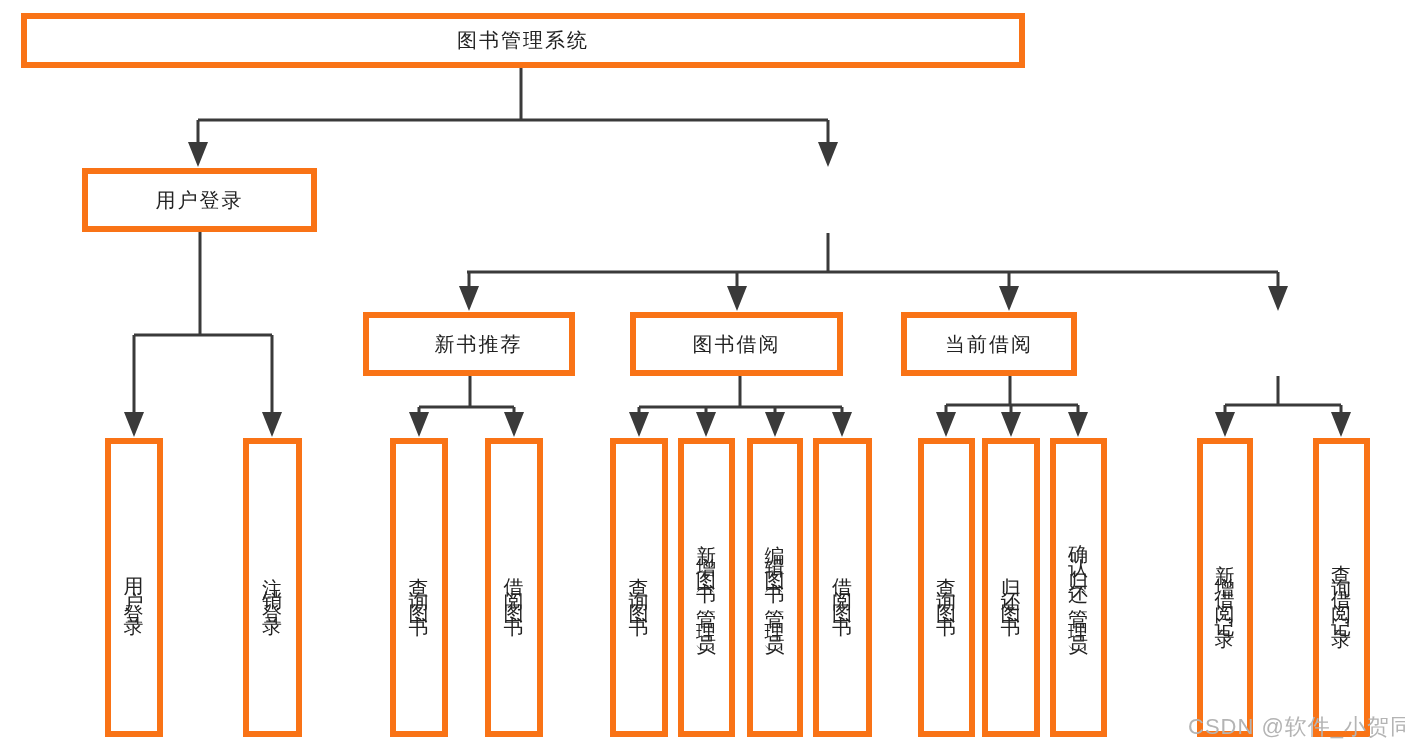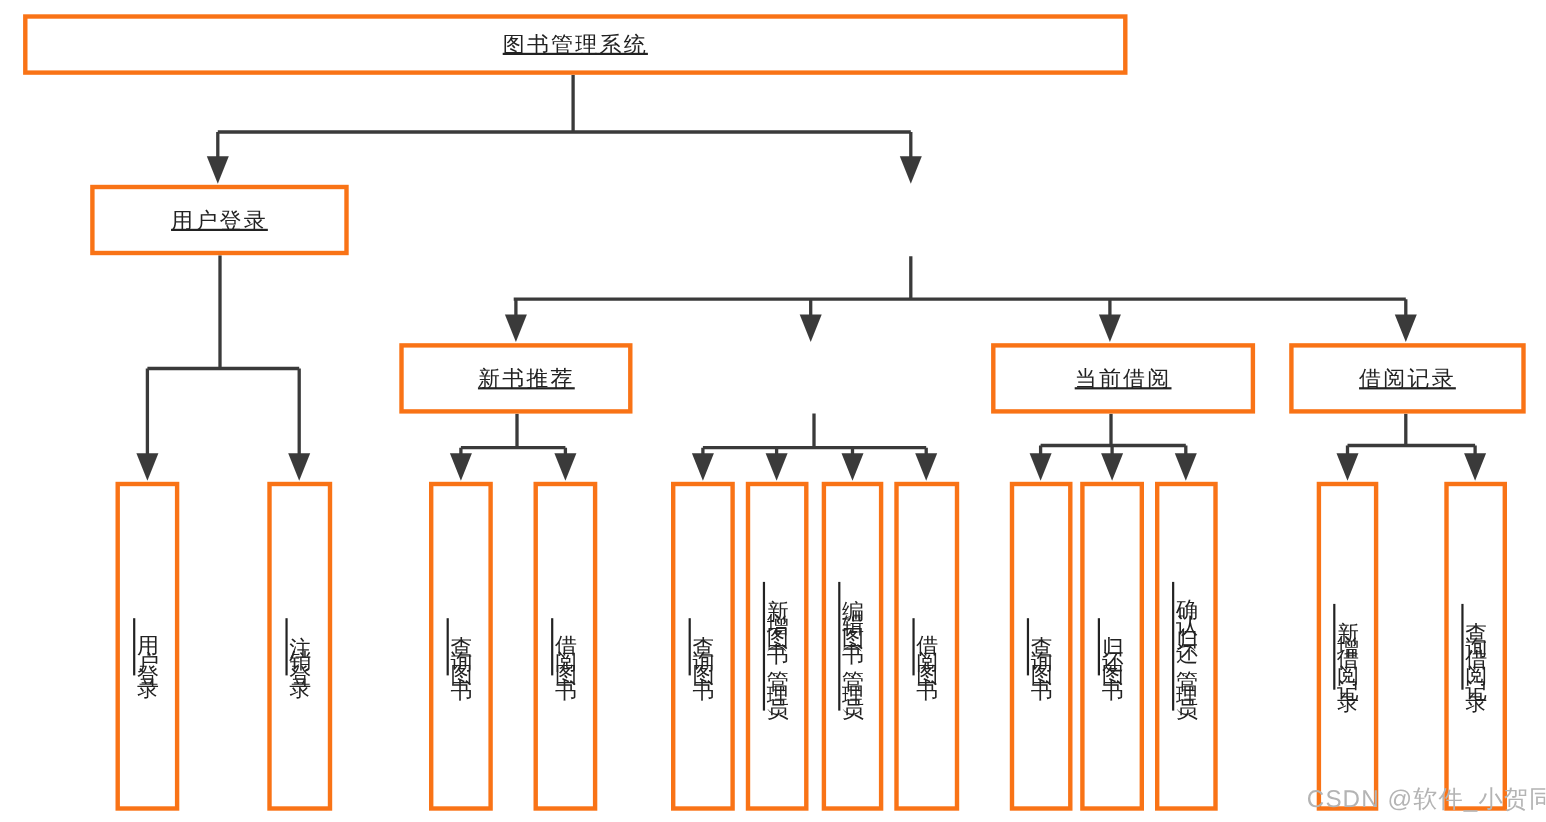--- a/index.html
+++ b/index.html
@@ -7,25 +7,24 @@
     position:relative;
     width:1405px;height:747px;
     background:#ffffff;
     font-family:"Liberation Sans", sans-serif;
     overflow:hidden;
   }
   .connectors{position:absolute;left:0;top:0;width:1405px;height:747px;}
   .node{
     position:absolute;
     box-sizing:border-box;
-    border:4px solid #f97316;
+    border:6px solid #f97316;
     background:#ffffff;
     display:flex;align-items:center;justify-content:center;
     color:#222222;
-    text-decoration:underline;
   }
   .hbox{font-size:20px;letter-spacing:2px;white-space:nowrap;}
   .vbox{font-size:20px;}
   .vbox span{
     writing-mode:vertical-rl;
     letter-spacing:13px;
     line-height:1;
     white-space:nowrap;
   }
   .watermark{
@@ -98,22 +97,22 @@
       <polygon points="1215,412 1235,412 1225,437"></polygon>
       <polygon points="1331,412 1351,412 1341,437"></polygon>
     </g>
   </svg>
 
   <div class="node hbox" style="left:21px;top:13px;width:1004px;height:55px;">图书管理系统</div>
 
   <div class="node hbox" style="left:82px;top:168px;width:235px;height:64px;">用户登录</div>
 
   <div class="node hbox" style="left:363px;top:312px;width:212px;height:64px;padding-left:19px;">新书推荐</div>
-  <div class="node hbox" style="left:901px;top:312px;width:240px;height:64px;">当前借阅</div>
-  <div class="node hbox" style="left:1172px;top:312px;width:215px;height:64px;">借阅记录</div>
+  <div class="node hbox" style="left:630px;top:312px;width:213px;height:64px;">图书借阅</div>
+  <div class="node hbox" style="left:901px;top:312px;width:176px;height:64px;">当前借阅</div>
 
   <div class="node vbox" style="left:105px;top:438px;width:58px;height:299px;">
     <span>用户登录</span>
     </div>
   <div class="node vbox" style="left:243px;top:438px;width:59px;height:299px;">
     <span>注销登录</span>
     </div>
 
   <div class="node vbox" style="left:390px;top:438px;width:58px;height:299px;">
     <span>查询图书</span>

